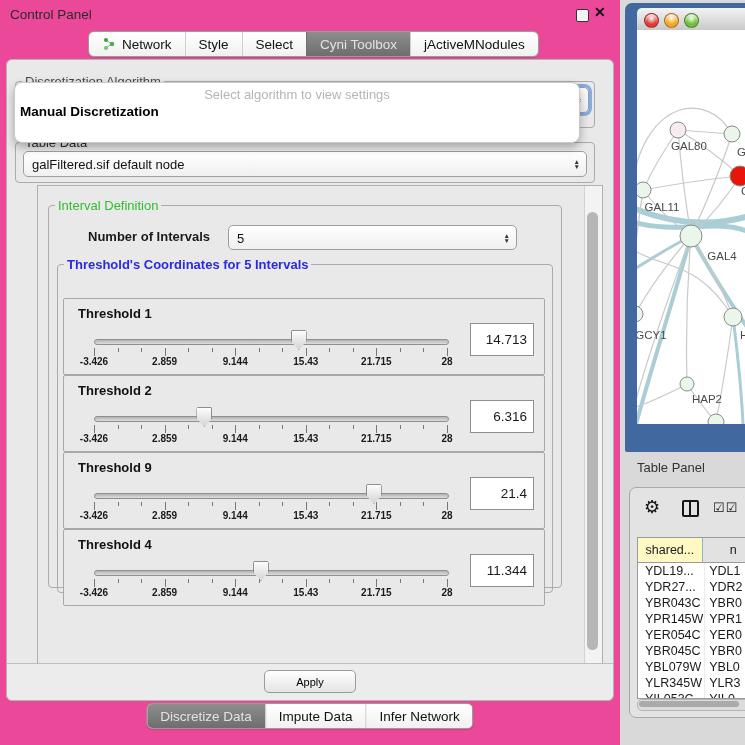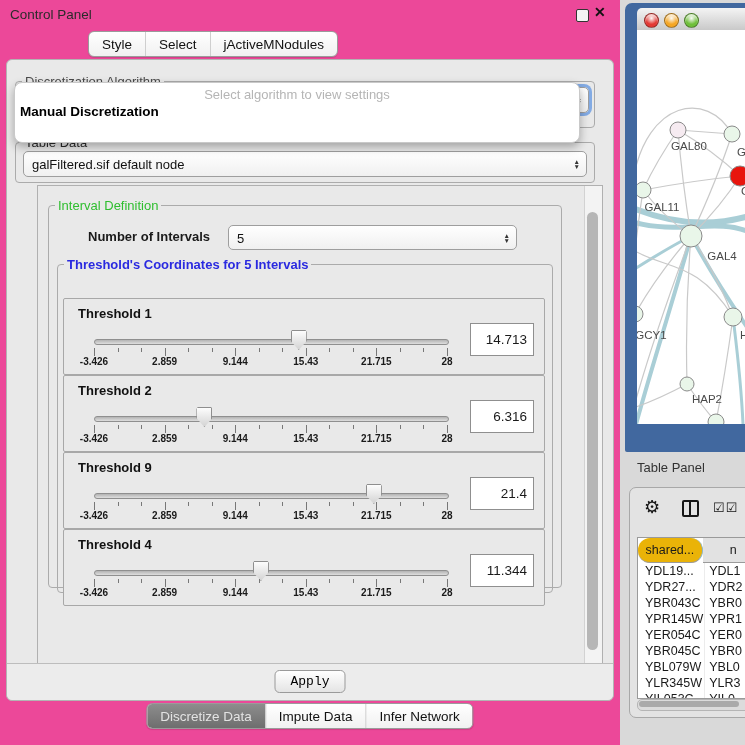--- a/index.html
+++ b/index.html
@@ -50,23 +50,23 @@
   .thr-value{position:absolute;left:406px;top:24px;width:56px;height:31px;background:#fff;border:1px solid #8f8f8f;
              font-size:13.5px;text-align:right;line-height:31px;padding-right:6px;box-sizing:content-box;}
   
   .listbox{position:absolute;left:16px;top:25px;width:472px;height:46px;background:#fff;border:1px solid #9a9a9a;overflow:hidden;}
   .list-item{font-size:12.5px;line-height:16px;padding-left:6px;color:#111;white-space:nowrap;}
   .lsb{position:absolute;right:0;top:0;bottom:0;width:13px;background:#f2f2f2;border-left:1px solid #d5d5d5;}
   .lsb .thumb{position:absolute;left:1px;top:1px;width:10px;height:26px;background:#b9b9b9;border-radius:5px;}
   .attr-label{position:absolute;left:10px;top:8px;font-weight:700;font-size:13px;}
   
   .apply-bar{position:absolute;left:0;right:0;top:603px;height:36px;border-top:1px solid #bdbdbd;background:#ececec;border-radius:0 0 6px 6px;}
-  .apply-btn{position:absolute;left:50%;transform:translateX(-50%);top:6px;width:71px;height:23px;
-             background:linear-gradient(#ffffff,#e4e4e4);border:1px solid #9a9a9a;border-radius:5px;font-size:13px;
-             font-family:Liberation Mono, monospace;}
+  .apply-btn{position:absolute;left:50%;transform:translateX(-50%);top:6px;width:92px;height:23px;
+             background:linear-gradient(#ffffff,#e4e4e4);border:1px solid #9a9a9a;border-radius:5px;font-size:11px;
+             font-family:Liberation Sans, sans-serif;}
   .nint-label{position:absolute;left:39px;top:16px;font-weight:700;font-size:13px;}
   
   #right-side{position:absolute;left:620px;top:0;width:125px;height:745px;background:#d9d9d9;}
   .net-window{position:absolute;left:5px;top:3px;width:120px;height:449px;background:#41689f;border-radius:7px 0 0 2px;}
   .net-titlebar{position:absolute;left:12px;top:5px;right:0;height:22px;background:linear-gradient(#f4f4f4,#c9c9c9);
                 border-bottom:1px solid #8e8e8e;border-radius:5px 0 0 0;}
   .tl{position:absolute;top:4.5px;width:13px;height:13px;border-radius:50%;border:1px solid rgba(0,0,0,.35);
       box-shadow:inset 0 2px 2px rgba(255,255,255,.65);}
   .net-canvas{position:absolute;left:12px;top:27px;width:108px;height:394px;background:#fff;}
   .tp-title{position:absolute;left:17px;top:460px;font-size:13px;color:#333;}
@@ -89,24 +89,37 @@
 
 <div id="root">
 
   <section id="control-panel">
     <span class="cp-title">Control Panel</span>
     <span class="float-btn"></span>
     <span class="close-btn">✕</span>
 
     <div class="seg" id="top-tabs">
         <span class="seg-item">
+          <svg viewBox="0 0 14 14" class="net-icon">
+            <line x1="4" y1="3" x2="10" y2="7" stroke="#9e9e9e"></line>
+            <line x1="4" y1="11" x2="10" y2="7" stroke="#9e9e9e"></line>
+            <circle cx="4" cy="3" r="2.1" fill="#3fa03f"></circle>
+            <circle cx="4" cy="11" r="2.1" fill="#77c577"></circle>
+            <circle cx="10" cy="7" r="2.3" fill="#4caf50"></circle>
+          </svg>
+          <span>Network</span>
+        </span>
+        <span class="seg-item">
           <span>Style</span>
         </span>
         <span class="seg-item">
           <span>Select</span>
+        </span>
+        <span class="seg-item sel">
+          <span>Cyni Toolbox</span>
         </span>
         <span class="seg-item">
           <span>jActiveMNodules</span>
         </span>
       </div>
 
     <div class="main-box">
 
       <fieldset style="left:8px;top:14px;width:578px;height:52px;">
         <legend class="lg-gray">Discretization Algorithm</legend>
@@ -352,21 +365,21 @@
     </div>
 
     <div class="tp-title">Table Panel</div>
 
     <div class="table-panel">
       <span class="gear">⚙</span>
       <span class="colicon"></span>
       <span class="checks">☑☑</span>
       <div class="grid" id="grid">
           <div class="g-head">
-            <div class="g-hcell" style="width: 76px; background: #eab308; text-align: center; border-radius: 12px;">shared...</div>
+            <div class="g-hcell" style="width: 76px; background: #fef9c3; text-align: center;">shared...</div>
             <div class="g-hcell" style="width: 60px; background: rgb(226, 226, 226); padding-left: 27px; border-right-color: rgb(181, 181, 181);">n</div>
           </div>
           <div class="g-row">
             <div class="g-cell" style="width: 76px; padding-left: 7px; border-right: 1px solid rgb(236, 236, 236);">YDL19...</div>
             <div class="g-cell" style="width: 60px; padding-left: 4px;">YDL1</div>
           </div>
           <div class="g-row">
             <div class="g-cell" style="width: 76px; padding-left: 7px; border-right: 1px solid rgb(236, 236, 236);">YDR27...</div>
             <div class="g-cell" style="width: 60px; padding-left: 4px;">YDR2</div>
           </div>

